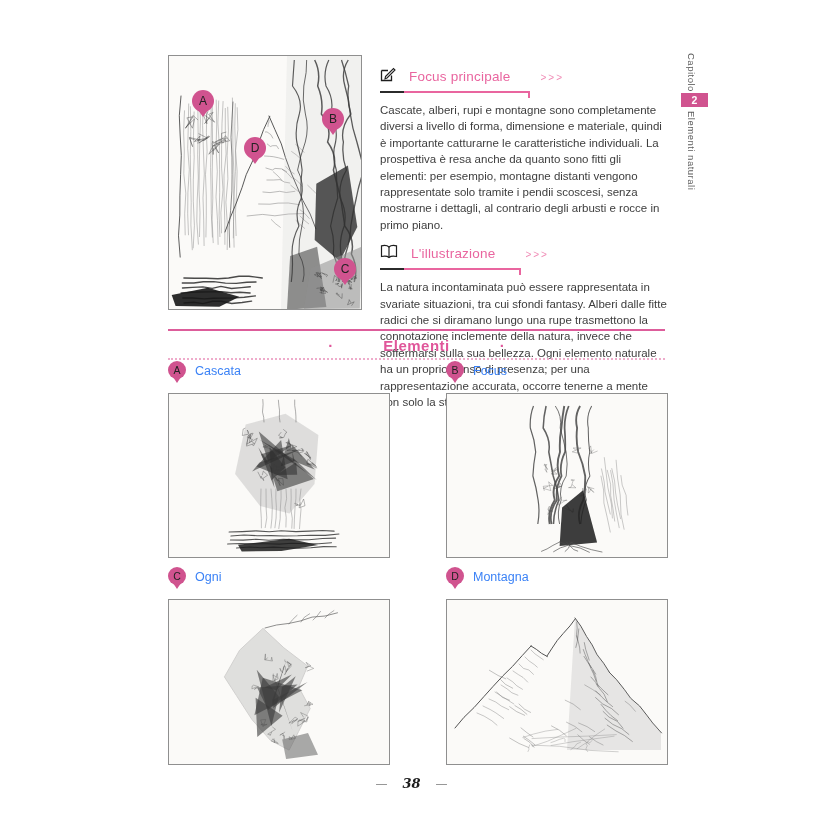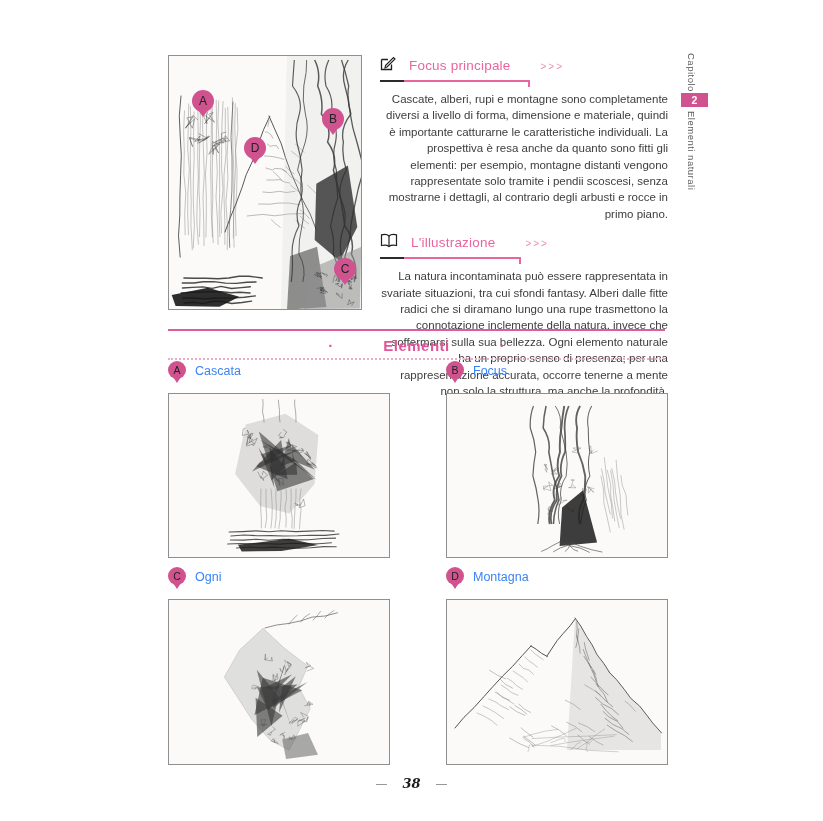--- a/index.html
+++ b/index.html
@@ -40,21 +40,21 @@
   
   .sec-header{display:flex;align-items:center;}
   .sec-title{color:#e9659f;font-size:13.5px;margin-left:13px;letter-spacing:.2px;}
   .sec-arrows{color:#f08cb6;font-size:10px;letter-spacing:2px;margin-left:30px;margin-top:2px;}
   .sec-rule{position:relative;height:2px;margin-top:5px;
     background:linear-gradient(to right,#2b2b2b 0px,#2b2b2b 24px,#e9659f 24px,#e9659f 100%);}
   .sec-rule::after{
     content:"";position:absolute;right:0;top:0;width:2px;height:7px;background:#e9659f;
   }
   .body-text{
-    font-size:11.5px;line-height:16.4px;color:#3d3d3d;margin-top:9px;text-align:right;
+    font-size:11.5px;line-height:16.4px;color:#3d3d3d;margin-top:9px;text-align:left;
   }
 
   
   .div-solid{height:2px;background:#dd5d9b;}
   .div-title-row{
     display:flex;align-items:center;justify-content:center;gap:50px;
     color:#e0569a;margin-top:2px;height:24px;
   }
   .div-title{font-size:15px;font-weight:bold;letter-spacing:.5px;}
   .div-dot{font-size:15px;font-weight:bold;}
@@ -181,21 +181,21 @@
     <span>B</span>
   </div>
   <div class="pin" style="left:165px;top:202px;">
     <span>C</span>
   </div>
   <div class="pin" style="left:75px;top:81px;">
     <span>D</span>
   </div>
 </div>
 
-<div class="abs" style="left:380px;top:55px;width:288px;">
+<div class="abs" style="left:380px;top:66px;width:288px;">
   <div class="sec-header">
     <span class="icon-black">
       <svg width="16" height="16" viewBox="0 0 16 16" fill="none" stroke="#1e1e1e" stroke-width="1.3">
         <path d="M1.5 4.5 H8 M1.5 4.5 V14.5 H11.5 V9.5"></path>
         <path d="M5.5 10.5 L13.5 2.5 L15 4 L7 12 L5 12.8 Z" stroke-width="1.1"></path>
       </svg>
     </span>
     <span class="sec-title">Focus principale</span>
     <span class="sec-arrows">&gt;&gt;&gt;</span>
   </div>

